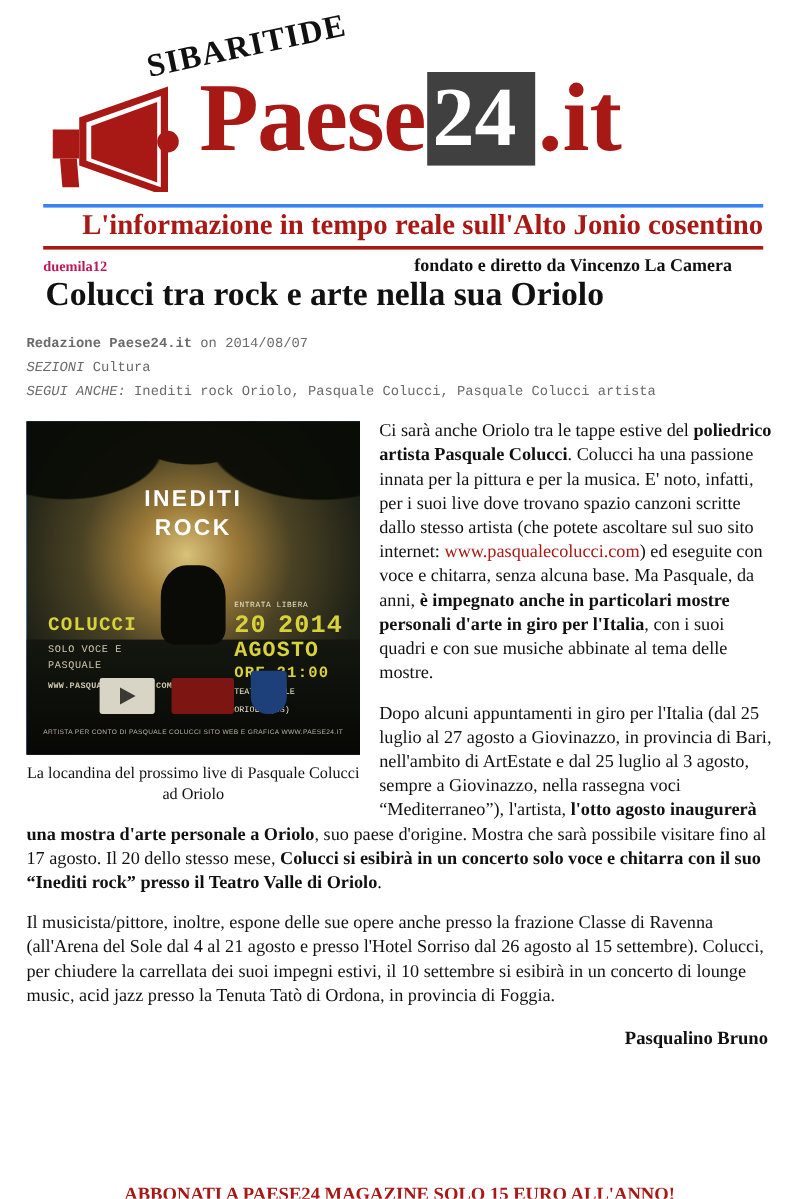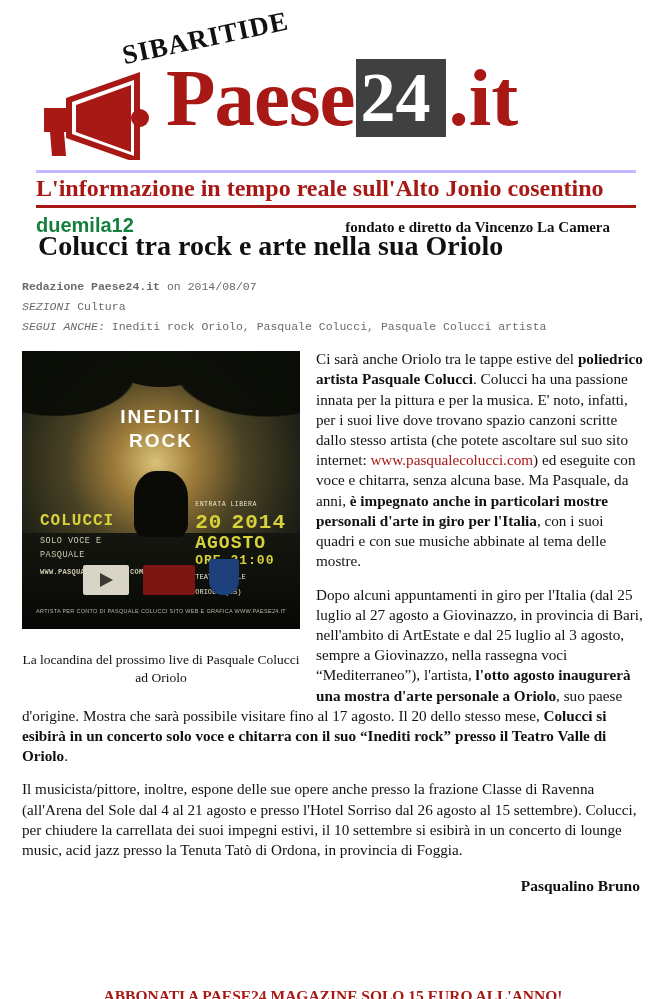--- a/index.html
+++ b/index.html
@@ -82,46 +82,46 @@
     font-size: 81px;
     line-height: 1;
     color: #a81916;
     margin-left: 2px;
   }
   .tagline-bar {
     position: absolute;
     left: 18px;
     right: 12px;
     top: 148px;
-    border-top: 3px solid #c4b5fd;
+    border-top: 3px solid #3b82f6;
     border-bottom: 3px solid #a81916;
     padding: 2px 0 3px 0;
-    text-align: left;
+    text-align: right;
   }
   .tagline {
     font-family: "Liberation Serif", serif;
     font-weight: bold;
     font-size: 24px;
     color: #a81916;
     white-space: nowrap;
   }
   .sub-row {
     position: absolute;
     left: 18px;
     right: 12px;
     top: 192px;
     display: flex;
     justify-content: space-between;
     align-items: baseline;
   }
   .duemila {
-    font-family: Liberation Sans, sans-serif;
-    font-weight: bold;
-    font-size: 20px;
-    color: #15803d;
+    font-family: Liberation Serif, serif;
+    font-weight: bold;
+    font-size: 12px;
+    color: #be185d;
   }
   .fondato {
     font-family: "Liberation Serif", serif;
     font-weight: bold;
     font-size: 15px;
     color: #111;
     padding-right: 26px;
   }
 
   
@@ -325,21 +325,21 @@
     position: absolute;
     left: 0; right: 0;
     bottom: 14px;
     text-align: center;
     font-family: "Liberation Sans", sans-serif;
     font-size: 5.5px;
     color: #b9b4a2;
     letter-spacing: .3px;
   }
   .caption {
-    margin-top: 22px;
+    margin-top: 6px;
     text-align: center;
     font-family: "Liberation Serif", serif;
     font-size: 13.5px;
     color: #111;
     line-height: 1.3;
   }
   .article p {
     margin: 0 0 13px 0;
   }
   .article a {

